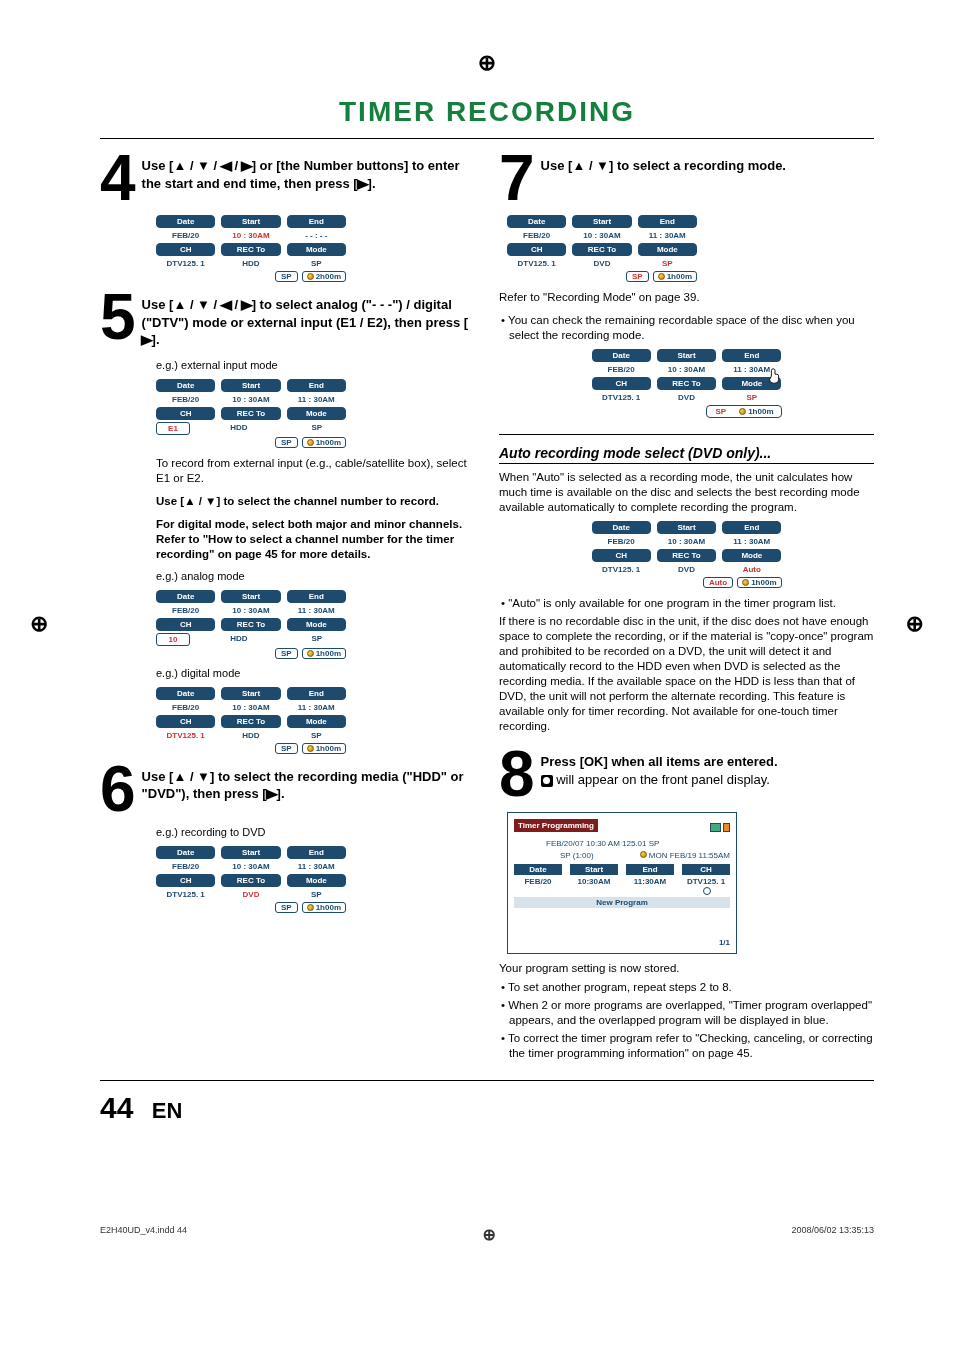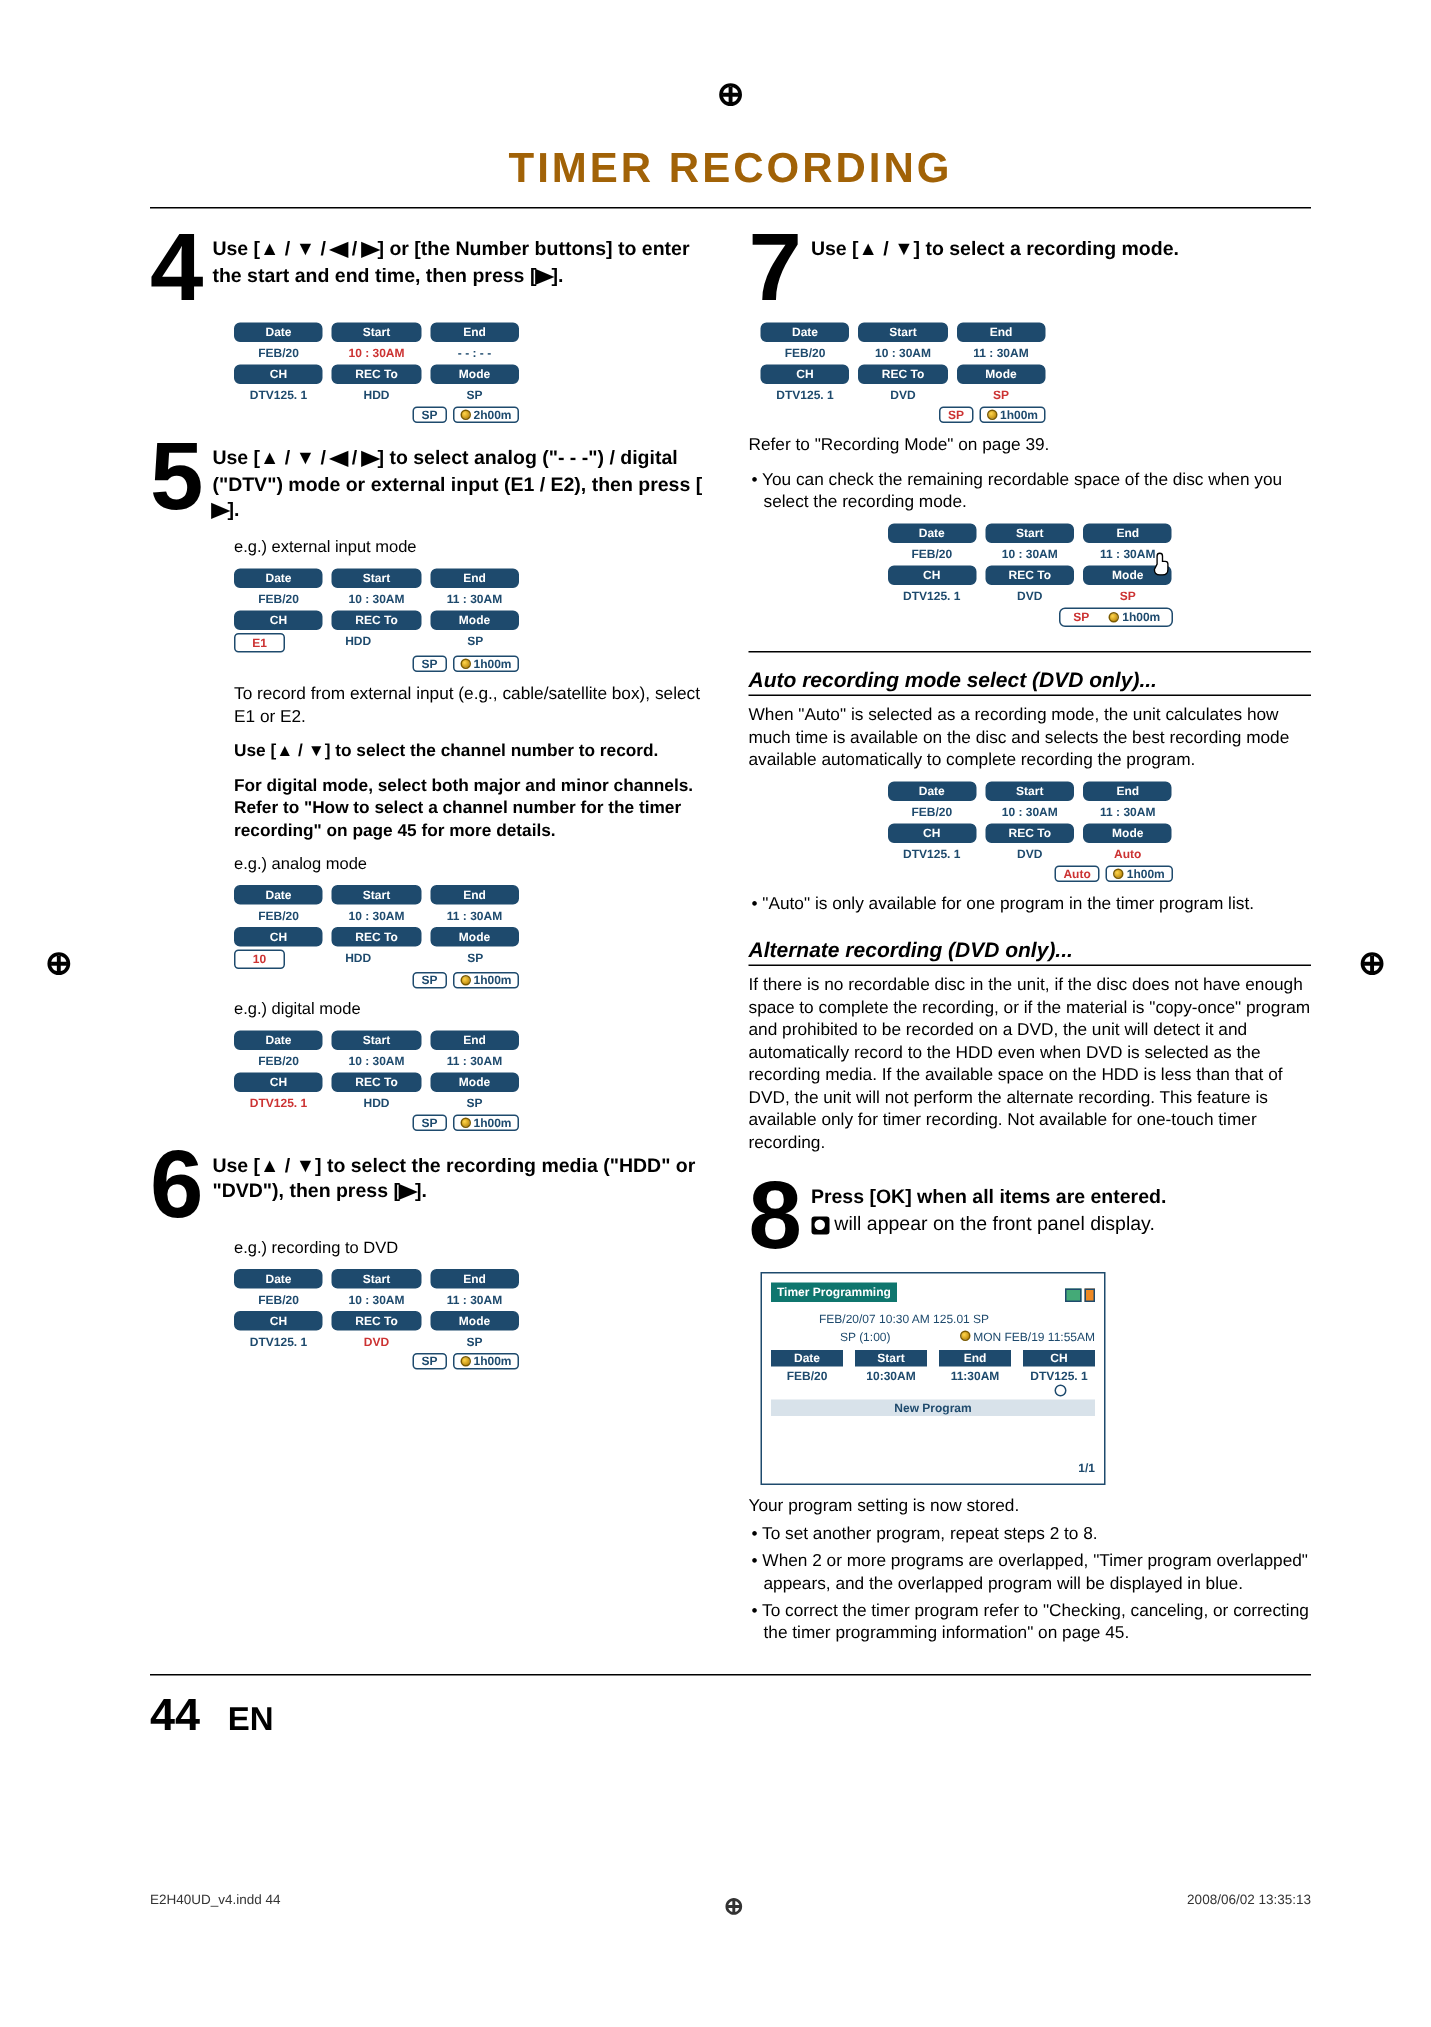--- a/index.html
+++ b/index.html
@@ -1,19 +1,19 @@
 <!DOCTYPE html>
 <html><head>
 <meta charset="utf-8">
 <style>
   * { box-sizing: border-box; margin: 0; padding: 0; }
   body { background: #fff; font-family: Arial, Helvetica, sans-serif; color: #000; width: 954px; margin: 0 auto; }
   .page { padding: 50px 80px 30px 100px; position: relative; }
   .regmark { text-align: center; font-size: 22px; font-weight: bold; margin-bottom: 20px; }
-  .title { text-align: center; font-size: 28px; font-weight: bold; color: #a16207; letter-spacing: 2px; margin-bottom: 10px; }
+  .title { text-align: center; font-size: 28px; font-weight: bold; color: #15803d; letter-spacing: 2px; margin-bottom: 10px; }
   .hr { border-top: 1px solid #000; margin: 0 0 12px 0; }
   .cols { display: flex; gap: 24px; }
   .col { flex: 1; min-width: 0; }
   .step { display: flex; align-items: flex-start; gap: 6px; margin-bottom: 10px; }
   .bignum { font-size: 64px; font-weight: 900; line-height: 0.85; font-family: "Arial Black", Arial, sans-serif; }
   .steptext { font-size: 13px; font-weight: bold; line-height: 1.35; padding-top: 6px; }
   .arrow-up::before { content: "▲"; }
   .arrow-down::before { content: "▼"; }
   .arrow-left::before { content: "◀"; display: inline-block; transform: scaleX(1.2); }
   .arrow-right::before { content: "▶"; display: inline-block; transform: scaleX(1.2); }
@@ -31,21 +31,21 @@
   .td { flex: 1; font-size: 8px; color: #1e4a6d; font-weight: bold; text-align: center; padding: 1px 2px; }
   .td-box { flex: 1; font-size: 8px; color: #1e4a6d; font-weight: bold; background: #fff; border: 1px solid #1e4a6d; border-radius: 3px; text-align: center; padding: 1px 0; }
   .td-box.narrow { flex: 0 0 34px; }
   .summary { display: flex; justify-content: flex-end; gap: 4px; margin-top: 2px; }
   .pill { font-size: 8px; color: #1e4a6d; font-weight: bold; background: #fff; border: 1px solid #1e4a6d; border-radius: 3px; padding: 0 5px; }
   .dur { display: inline-flex; align-items: center; gap: 2px; font-size: 8px; color: #1e4a6d; font-weight: bold; background: #fff; border: 1px solid #1e4a6d; border-radius: 3px; padding: 0 4px; }
   .disc { display: inline-block; width: 7px; height: 7px; border-radius: 50%; background: radial-gradient(circle at 35% 35%, #ffd54a, #b07a00); border: 1px solid #7a5a00; }
   .tbl2 { width: 190px; margin: 6px auto 8px auto; }
   
   .program-panel { width: 230px; margin: 8px 0 8px 8px; border: 1px solid #1e4a6d; padding: 6px; font-size: 8px; color: #1e4a6d; }
-  .pp-title { background: #0f766e; color: #fff; padding: 2px 4px; font-weight: bold; display: inline-block; margin-bottom: 4px; }
+  .pp-title { background: #7f1d1d; color: #fff; padding: 2px 4px; font-weight: bold; display: inline-block; margin-bottom: 4px; }
   .pp-row { display: flex; gap: 8px; margin-bottom: 2px; }
   .pp-cell { flex: 1; text-align: center; font-weight: bold; }
   .pp-hdr { background: #1e4a6d; color: #fff; padding: 1px 0; }
   .pp-new { text-align: center; background: #d8e2ea; padding: 1px 0; font-weight: bold; }
   .pp-blank { height: 30px; }
   .pp-foot { text-align: right; font-weight: bold; }
   .footer-line { border-top: 1px solid #000; margin: 16px 0 10px 0; }
   .footer-pg { font-size: 30px; font-weight: 900; }
   .footer-en { font-size: 22px; font-weight: 900; margin-left: 14px; }
   .tinyfoot { display: flex; justify-content: space-between; font-size: 9px; color: #333; margin-top: 100px; }
@@ -363,21 +363,20 @@
             <span class="pill" style="color:#c33">Auto</span>
             <span class="dur">
               <span class="disc"></span>
               <span>1h00m</span>
             </span>
           </div>
       </div>
 
       <div class="bullet">"Auto" is only available for one program in the timer program list.</div>
 
-      <div class="italic-head" style="margin-top:14px">Alternate recording (DVD only)...</div>
       <div style="font-size:11.5px; line-height:1.3;">If there is no recordable disc in the unit, if the disc does not have enough space to complete the recording, or if the material is "copy-once" program and prohibited to be recorded on a DVD, the unit will detect it and automatically record to the HDD even when DVD is selected as the recording media. If the available space on the HDD is less than that of DVD, the unit will not perform the alternate recording. This feature is available only for timer recording. Not available for one-touch timer recording.</div>
 
       <div class="step" style="margin-top:14px">
         <div class="bignum">8</div>
         <div class="steptext">
           <span>Press [OK] when all items are entered.</span><br>
           <span style="font-weight:normal"><span class="circle-icon"></span><span> will appear on the front panel display.</span></span>
         </div>
       </div>
 

